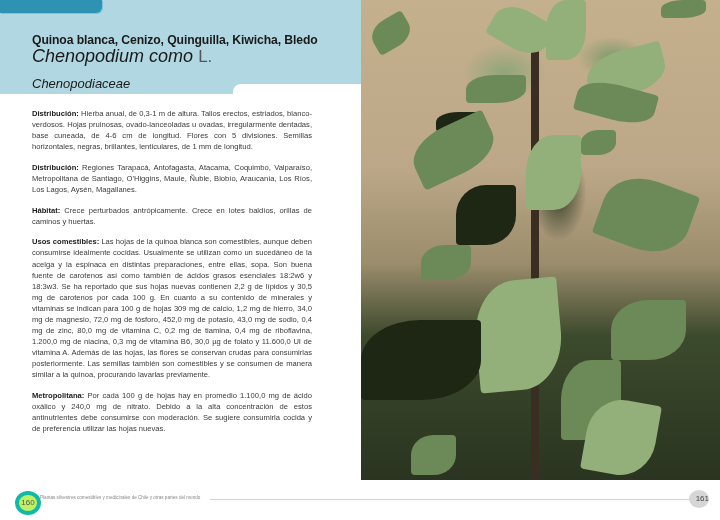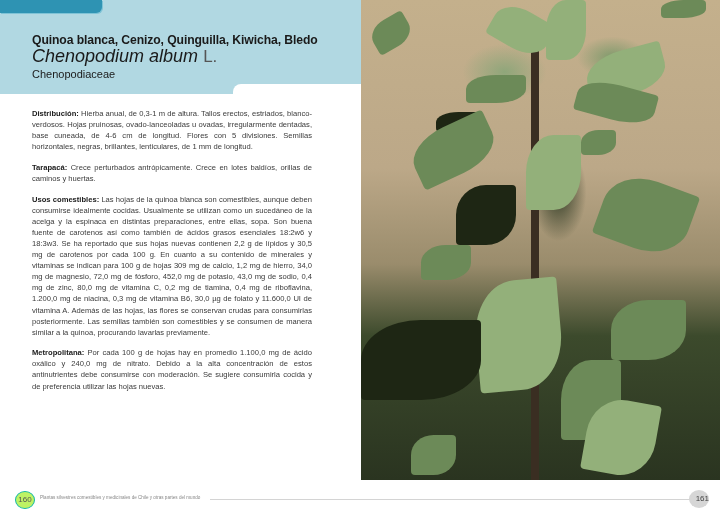--- a/index.html
+++ b/index.html
@@ -5,25 +5,25 @@
     html, body { margin:0; padding:0; }
     body { width:720px; height:520px; position:relative; overflow:hidden; background:#ffffff; font-family:"Liberation Sans", sans-serif; }
     .left-page { position:absolute; left:0; top:0; width:360px; height:520px; background:#ffffff; }
     .header-band { position:absolute; left:0; top:0; width:361px; height:94px; background:#b1d8e2; }
     .header-tab { position:absolute; left:0; top:0; width:102px; height:13px; background:#2e93b3; border-bottom-right-radius:6px; box-shadow:1px 1px 0 #7ec3d6; }
     .header-cutout { position:absolute; left:233px; top:84px; width:130px; height:14px; background:#ffffff; border-top-left-radius:8px; }
     .common-names { position:absolute; left:32px; top:33px; font-size:12.2px; font-weight:bold; color:#1a1a1a; letter-spacing:-0.1px; white-space:nowrap; }
     .sci-name { position:absolute; left:32px; top:46px; font-size:18px; color:#1a1a1a; white-space:nowrap; }
     .sci-name .genus { font-style:italic; }
     .sci-name .author { color:#555; font-size:17px; }
-    .family { position:absolute; left:32px; top:68px; font-size:11px; color:#1a1a1a; }
+    .family { position:absolute; left:32px; top:76px; font-size:13px; color:#1a1a1a;font-style:italic; }
     .body-text { position:absolute; left:32px; top:108px; width:280px; font-size:7.6px; line-height:11.1px; color:#3a3a3a; text-align:justify; }
     .body-text p { margin:0 0 9.5px 0; }
     .body-text .label { font-weight:bold; color:#1a1a1a; }
-    .footer-num-left { position:absolute; left:15px; top:491px; width:18px; height:16px; border:1px solid #14b8a6; border-radius:50%; font-size:8px; line-height:16px; text-align:center; color:#555; background:#bef264; }
+    .footer-num-left { position:absolute; left:15px; top:491px; width:18px; height:16px; border:4px solid #14b8a6; border-radius:50%; font-size:8px; line-height:16px; text-align:center; color:#555; background:#bef264; }
     .footer-title { position:absolute; left:40px; top:495px; font-size:4.6px; color:#888; white-space:nowrap; }
     .footer-line { position:absolute; left:210px; top:499px; width:482px; height:1px; background:#d4d4d4; }
     .footer-num-right { position:absolute; left:689px; top:490px; width:20px; height:18px; border-radius:50%; background:#d6d6d6; font-size:8px; line-height:18px; text-align:right; color:#444; }
     .photo { position:absolute; left:361px; top:0; width:359px; height:480px; overflow:hidden;
       background:
         radial-gradient(ellipse 60px 40px at 40% 15%, #8fa67a 0%, transparent 70%),
         radial-gradient(ellipse 50px 30px at 70% 12%, #7f9a6c 0%, transparent 70%),
         radial-gradient(ellipse 40px 70px at 55% 40%, #2f3a24 0%, transparent 70%),
         linear-gradient(180deg, #c4b08c 0%, #bca888 35%, #9a8c6c 55%, #3c4a2c 70%, #2a3420 100%); }
     .leaf { position:absolute; background:#7e9c68; border-radius:50% 4px 50% 4px; }
@@ -35,28 +35,29 @@
 </head>
 <body>
 
 <div class="left-page">
   <div class="header-band"></div>
   <div class="header-tab"></div>
   <div class="header-cutout"></div>
 
   <div class="common-names">Quinoa blanca, Cenizo, Quinguilla, Kiwicha, Bledo</div>
   <div class="sci-name">
-    <span class="genus">Chenopodium album</span>
+    <span class="genus">Chenopodium como</span>
     <span class="author">L.</span>
   </div>
   <div class="family">Chenopodiaceae</div>
 
   <div class="body-text">
     <p><span class="label">Distribución:</span><span> Hierba anual, de 0,3-1 m de altura. Tallos erectos, estriados, blanco-verdosos. Hojas pruinosas, ovado-lanceoladas u ovadas, irregularmente dentadas, base cuneada, de 4-6 cm de longitud. Flores con 5 divisiones. Semillas horizontales, negras, brillantes, lenticulares, de 1 mm de longitud.</span></p>
-    <p><span class="label">Tarapacá:</span><span> Crece perturbados antrópicamente. Crece en lotes baldíos, orillas de caminos y huertas.</span></p>
+    <p><span class="label">Distribución:</span><span> Regiones Tarapacá, Antofagasta, Atacama, Coquimbo, Valparaíso, Metropolitana de Santiago, O'Higgins, Maule, Ñuble, Biobío, Araucanía, Los Ríos, Los Lagos, Aysén, Magallanes.</span></p>
+    <p><span class="label">Hábitat:</span><span> Crece perturbados antrópicamente. Crece en lotes baldíos, orillas de caminos y huertas.</span></p>
     <p><span class="label">Usos comestibles:</span><span> Las hojas de la quinoa blanca son comestibles, aunque deben consumirse idealmente cocidas. Usualmente se utilizan como un sucedáneo de la acelga y la espinaca en distintas preparaciones, entre ellas, sopa. Son buena fuente de carotenos así como también de ácidos grasos esenciales 18:2w6 y 18:3w3. Se ha reportado que sus hojas nuevas contienen 2,2 g de lípidos y 30,5 mg de carotenos por cada 100 g. En cuanto a su contenido de minerales y vitaminas se indican para 100 g de hojas 309 mg de calcio, 1,2 mg de hierro, 34,0 mg de magnesio, 72,0 mg de fósforo, 452,0 mg de potasio, 43,0 mg de sodio, 0,4 mg de zinc, 80,0 mg de vitamina C, 0,2 mg de tiamina, 0,4 mg de riboflavina, 1.200,0 mg de niacina, 0,3 mg de vitamina B6, 30,0 µg de folato y 11.600,0 UI de vitamina A. Además de las hojas, las flores se conservan crudas para consumirlas posteriormente. Las semillas también son comestibles y se consumen de manera similar a la quinoa, procurando lavarlas previamente.</span></p>
     <p><span class="label">Metropolitana:</span><span> Por cada 100 g de hojas hay en promedio 1.100,0 mg de ácido oxálico y 240,0 mg de nitrato. Debido a la alta concentración de estos antinutrientes debe consumirse con moderación. Se sugiere consumirla cocida y de preferencia utilizar las hojas nuevas.</span></p>
   </div>
 
   <div class="footer-num-left">160</div>
   <div class="footer-title">Plantas silvestres comestibles y medicinales de Chile y otras partes del mundo</div>
 </div>
 
 <div class="photo">
   <div class="stem"></div>

